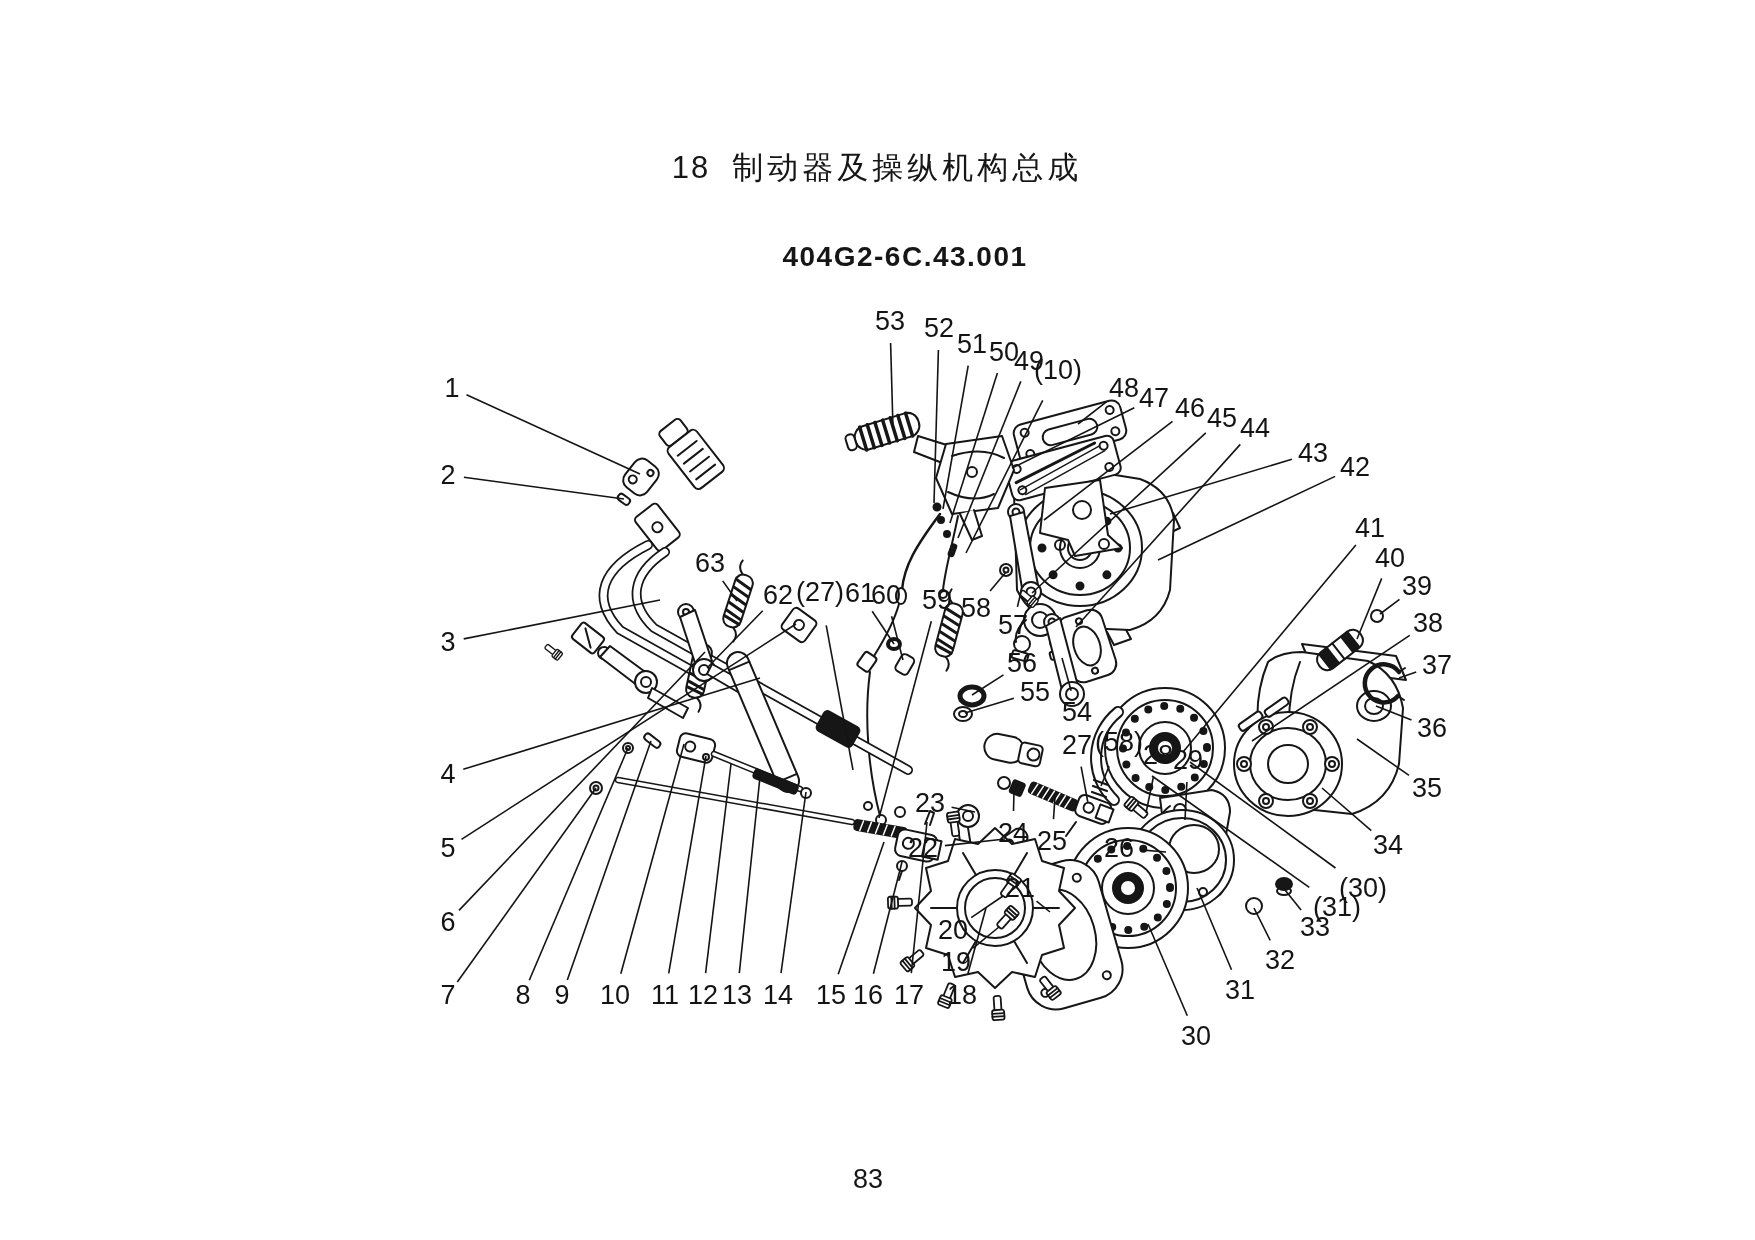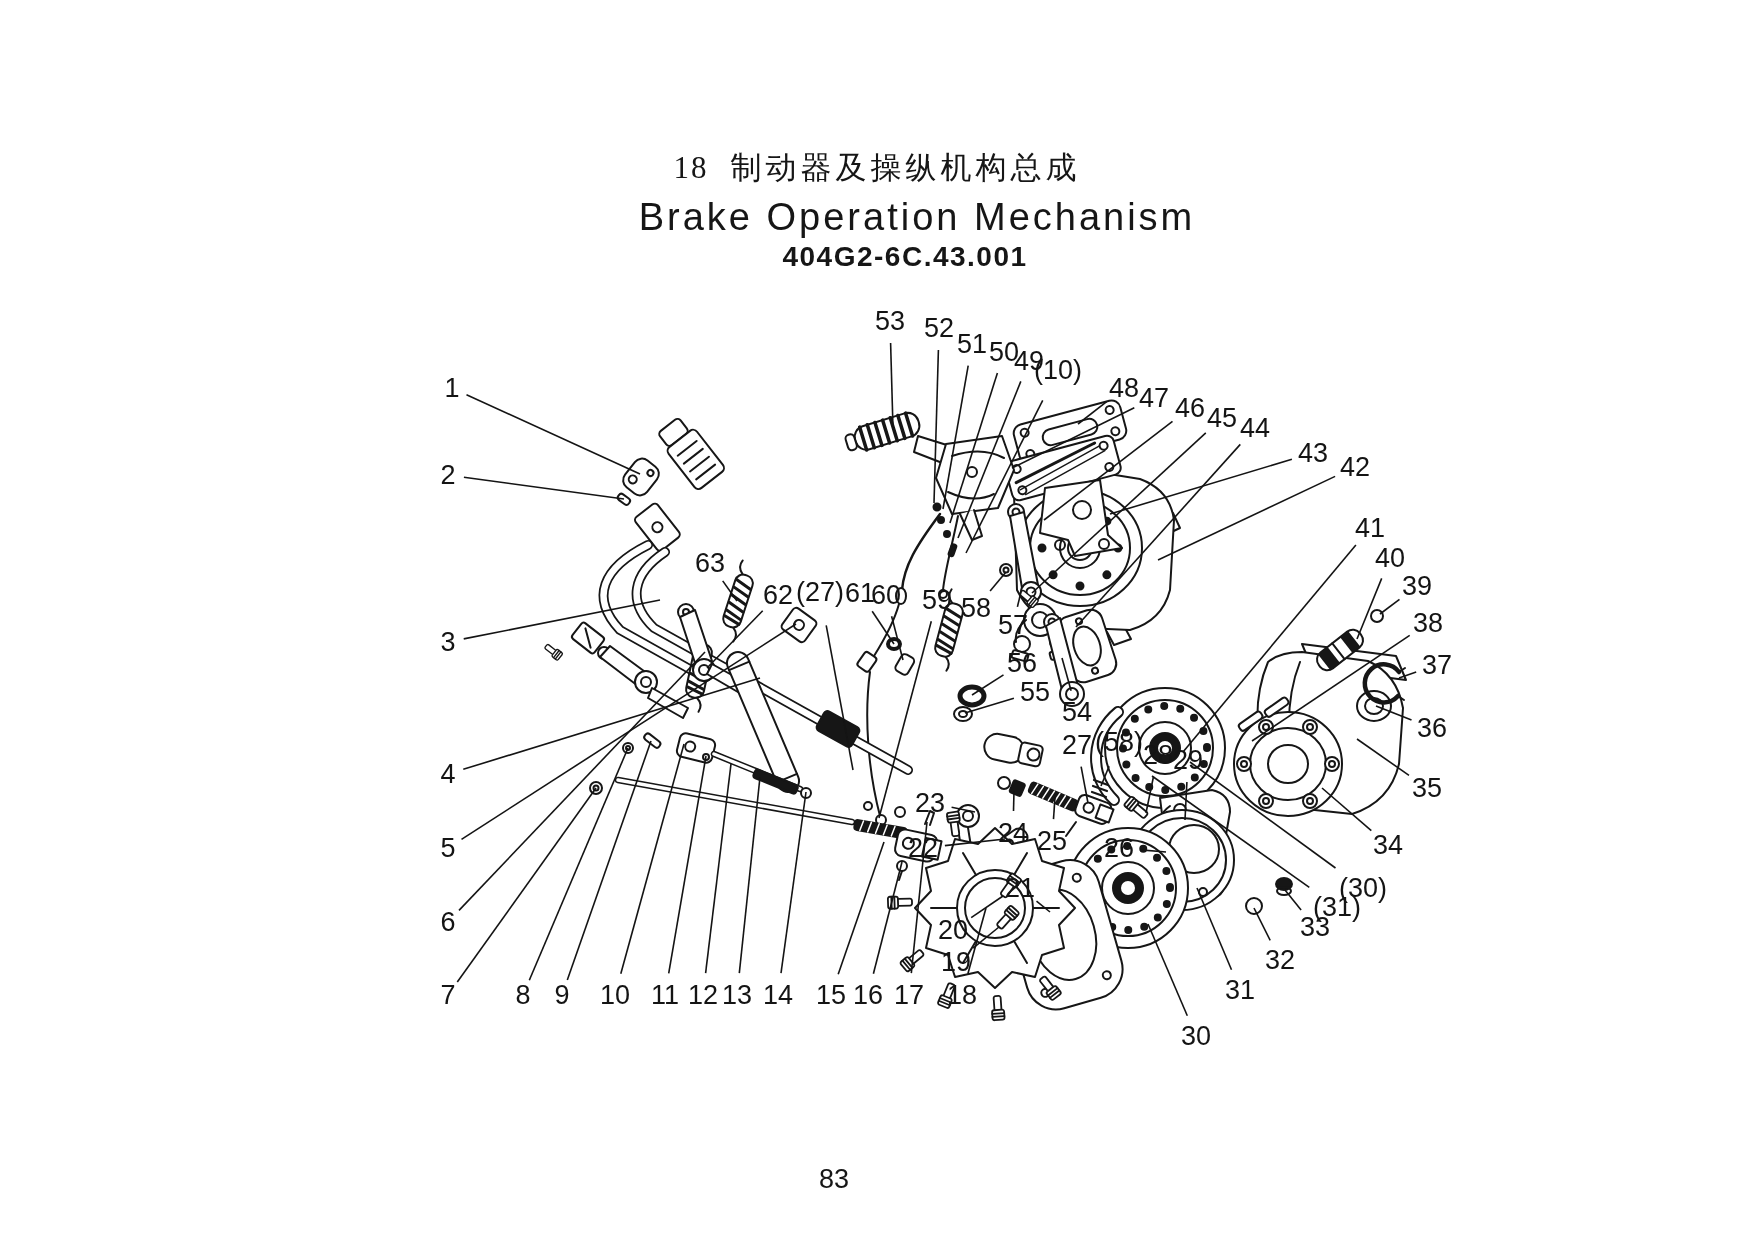--- a/index.html
+++ b/index.html
@@ -1,44 +1,43 @@
 <!DOCTYPE html>
 <html><head>
 <meta charset="utf-8">
 <style>
   html,body{margin:0;padding:0;background:#e8e8e8;}
   .page{position:relative;width:1755px;height:1240px;background:#ffffff;
         font-family:"Liberation Sans",sans-serif;color:#161616;overflow:hidden;margin:0 auto;}
   .title-zh{position:absolute;top:147px;left:877px;transform:translateX(-50%);
-            font-size:31px;letter-spacing:2px;white-space:nowrap;font-weight:400;font-family:Liberation Serif, serif;}
+            font-size:31px;letter-spacing:2px;white-space:nowrap;font-weight:400;}
   .title-zh .gap{margin-left:22px;letter-spacing:4px;}
   .title-en{position:absolute;top:196px;left:917px;transform:translateX(-50%);
             font-size:38px;letter-spacing:3px;white-space:nowrap;font-weight:400;}
   .part-no{position:absolute;top:241px;left:905px;transform:translateX(-50%);
            font-size:28px;letter-spacing:1.5px;white-space:nowrap;font-weight:bold;}
-  .page-no{position:absolute;top:1164px;left:834px;transform:translateX(-50%);font-size:27px;}
+  .page-no{position:absolute;top:1164px;left:868px;transform:translateX(-50%);font-size:27px;}
   svg{position:absolute;left:0;top:0;}
   svg *{vector-effect:none;}
   .art{stroke:#161616;stroke-width:2;fill:none;stroke-linecap:round;stroke-linejoin:round;}
   .t1{stroke:#161616;stroke-width:10;fill:none;stroke-linecap:round;}
   .t2{stroke:#ffffff;stroke-width:6.5;fill:none;stroke-linecap:round;}
   .r1{stroke:#161616;stroke-width:6.5;fill:none;stroke-linecap:round;}
   .r2{stroke:#ffffff;stroke-width:3.5;fill:none;stroke-linecap:round;}
   .b1{stroke:#161616;stroke-width:12;fill:none;}
   .b2{stroke:#ffffff;stroke-width:8;fill:none;}
   text.callout{font-family:"Liberation Sans",sans-serif;font-size:27px;fill:#141414;}
   line.leader{stroke:#141414;stroke-width:1.6;}
 </style>
 </head>
 <body>
 
 <div class="page">
 
   <div class="title-zh"><span>18</span><span class="gap">制动器及操纵机构总成</span></div>
-  <div class="title-en">Brake Operation Mechanism</div>
   <div class="part-no">404G2-6C.43.001</div>
   <div class="page-no">83</div>
 
   <svg id="diagram" width="1755" height="1240" viewBox="0 0 1755 1240" xmlns="http://www.w3.org/2000/svg">
     <defs>
       <g id="def-bolt" stroke="#161616" stroke-width="1.8" fill="#ffffff">
         <rect x="0" y="-3.5" width="15" height="7" rx="2"></rect>
         <rect x="14" y="-6" width="10" height="12" rx="2"></rect>
         <line x1="17.5" y1="-6" x2="17.5" y2="6"></line>
           <line x1="20.5" y1="-6" x2="20.5" y2="6"></line>

